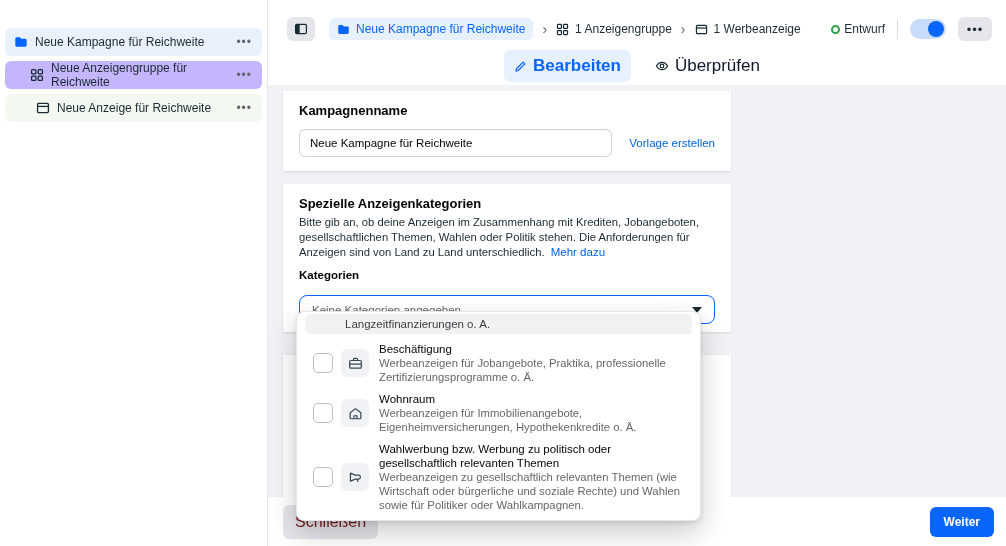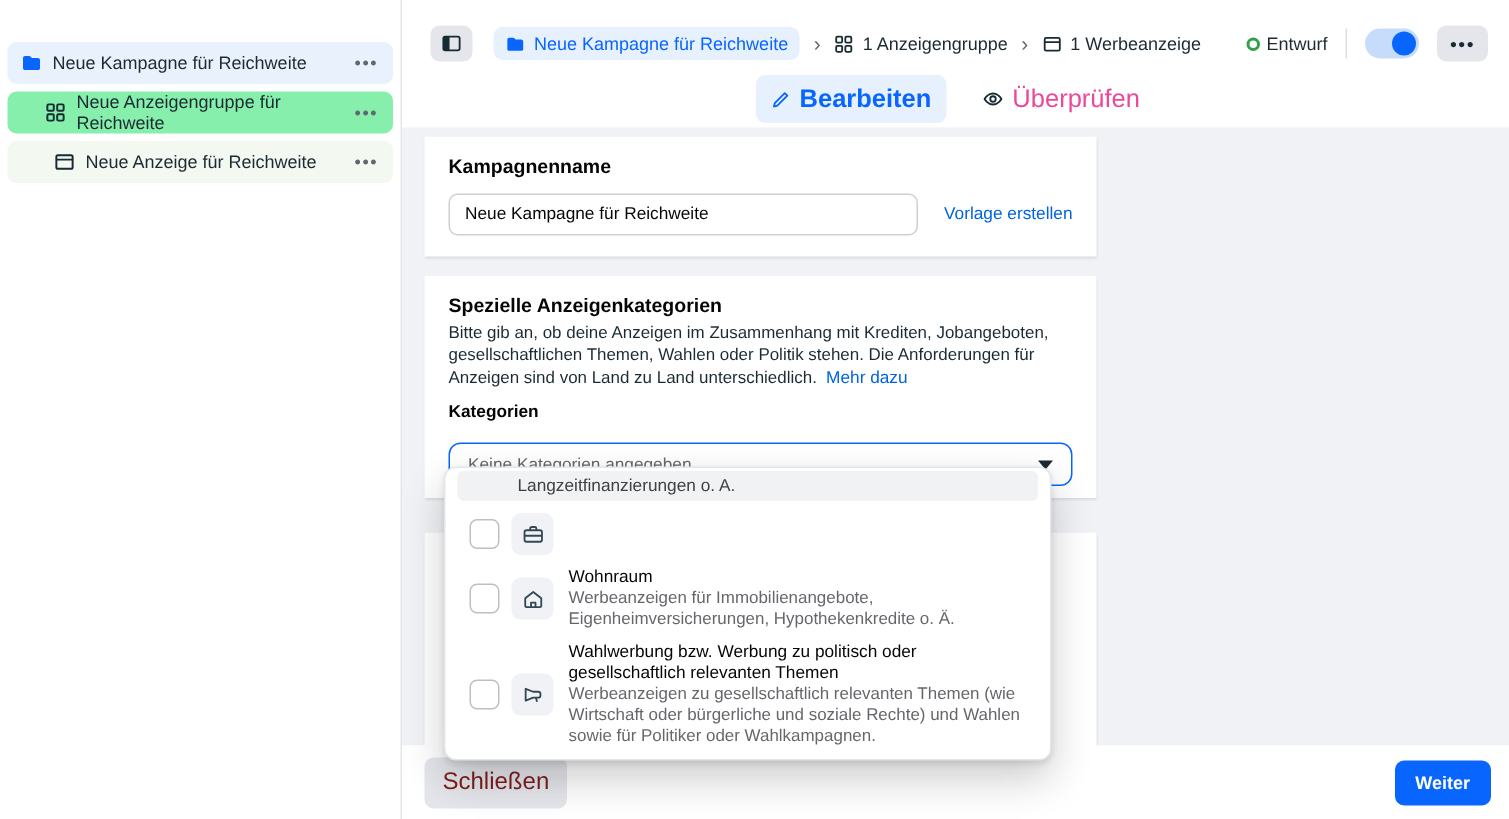--- a/index.html
+++ b/index.html
@@ -12,21 +12,21 @@
 
   
   .sidebar { position:absolute; left:0; top:0; width:268px; height:546px;
     background:#fff; border-right:1px solid #e4e6eb; padding-top:28px; }
   .tree-row { height:28px; margin:0 5px 5px 5px; border-radius:6px;
     display:flex; align-items:center; font-size:12px; color:#1c2b33; cursor:pointer; }
   .tree-row .ticon { display:flex; margin-right:7px; }
   .tree-row .dots { margin-left:auto; margin-right:10px; color:#606770;
     font-size:12px; letter-spacing:1px; cursor:pointer; line-height:1; }
   .row-campaign { background:#e9f1fd; padding-left:9px; }
-  .row-adset   { background:#86efac; padding-left:25px; }
+  .row-adset   { background:#c4b5fd; padding-left:25px; }
   .row-ad      { background:#f3f8f0; padding-left:31px; }
 
   
   .topbar { position:absolute; left:268px; top:0; width:738px; height:85px; background:#fff; }
   .tb-row1 { display:flex; align-items:center; height:26px; margin:16px 14px 0 19px; }
   .panel-btn { width:28px; height:24px; background:#e4e6eb; border-radius:6px;
     display:flex; align-items:center; justify-content:center; border:none; cursor:pointer; }
   .crumb-chip { display:flex; align-items:center; gap:6px; background:#e7f0fd;
     color:#0866ff; border-radius:6px; padding:4px 8px; font-size:12px; margin-left:14px; cursor:pointer; }
   .sep { color:#65676b; font-size:14px; margin:0 9px; }
@@ -39,21 +39,21 @@
     position:relative; border:none; cursor:pointer; }
   .toggle .knob { position:absolute; right:2px; top:2px; width:16px; height:16px;
     background:#0866ff; border-radius:50%; }
   .more-btn { width:34px; height:24px; background:#e4e6eb; border-radius:6px; border:none;
     display:flex; align-items:center; justify-content:center; font-size:13px;
     color:#1c2b33; margin-left:12px; cursor:pointer; letter-spacing:1px; }
   .tb-row2 { display:flex; justify-content:center; align-items:center; gap:14px; margin-top:8px; }
   .tab { display:flex; align-items:center; gap:6px; font-size:17px; padding:6px 10px;
     border-radius:6px; cursor:pointer; border:none; background:transparent; }
   .tab.active { background:#e7f0fd; color:#0866ff; font-weight:bold; }
-  .tab.inactive { color:#ec4899;align-items:center; }
+  .tab.inactive { color:#0f172a;align-items:center; }
 
   
   .content { position:absolute; left:268px; top:85px; width:738px; height:412px;
     background:#f0f2f5; padding:6px 0 0 15px; }
   .card { width:448px; background:#fff; border-radius:0;
     box-shadow:0 1px 2px rgba(0,0,0,.12); padding:12px 16px 14px; }
   .card h3 { font-size:13px; color:#050505; font-weight:bold; }
   .name-row { display:flex; align-items:center; margin-top:11px; }
   .text-input { width:340px; height:28px; border:1px solid #ced0d4; border-radius:6px;
     padding:0 10px; font-size:11.5px; color:#050505; font-family:inherit; background:#fff; }
@@ -235,20 +235,24 @@
     </div>
 
     <div class="option">
       <span class="cbx"></span>
       <span class="icon-badge">
         <svg viewBox="0 0 16 16" width="15" height="15" fill="none" stroke="#344854" stroke-width="1.3">
             <rect x="1.8" y="4.8" width="12.4" height="8.2" rx="1.4"></rect>
             <path d="M5.8 4.8V3.6c0-.6.5-1.1 1.1-1.1h2.2c.6 0 1.1.5 1.1 1.1v1.2M1.8 8.7h12.4"></path>
           </svg>
       </span>
+      <span class="opt-text">
+        <div class="opt-title">Beschäftigung</div>
+        <div class="opt-desc">Werbeanzeigen für Jobangebote, Praktika, professionelle Zertifizierungsprogramme o. Ä.</div>
+      </span>
     </div>
 
     <div class="option">
       <span class="cbx"></span>
       <span class="icon-badge">
         <svg viewBox="0 0 16 16" width="15" height="15" fill="none" stroke="#344854" stroke-width="1.3" stroke-linejoin="round">
             <path d="M2.3 7.3L8 2.8l5.7 4.5v5.4c0 .5-.4.9-.9.9H3.2c-.5 0-.9-.4-.9-.9V7.3z"></path>
             <path d="M6.4 13.6v-3.2h3.2v3.2"></path>
           </svg>
       </span>

